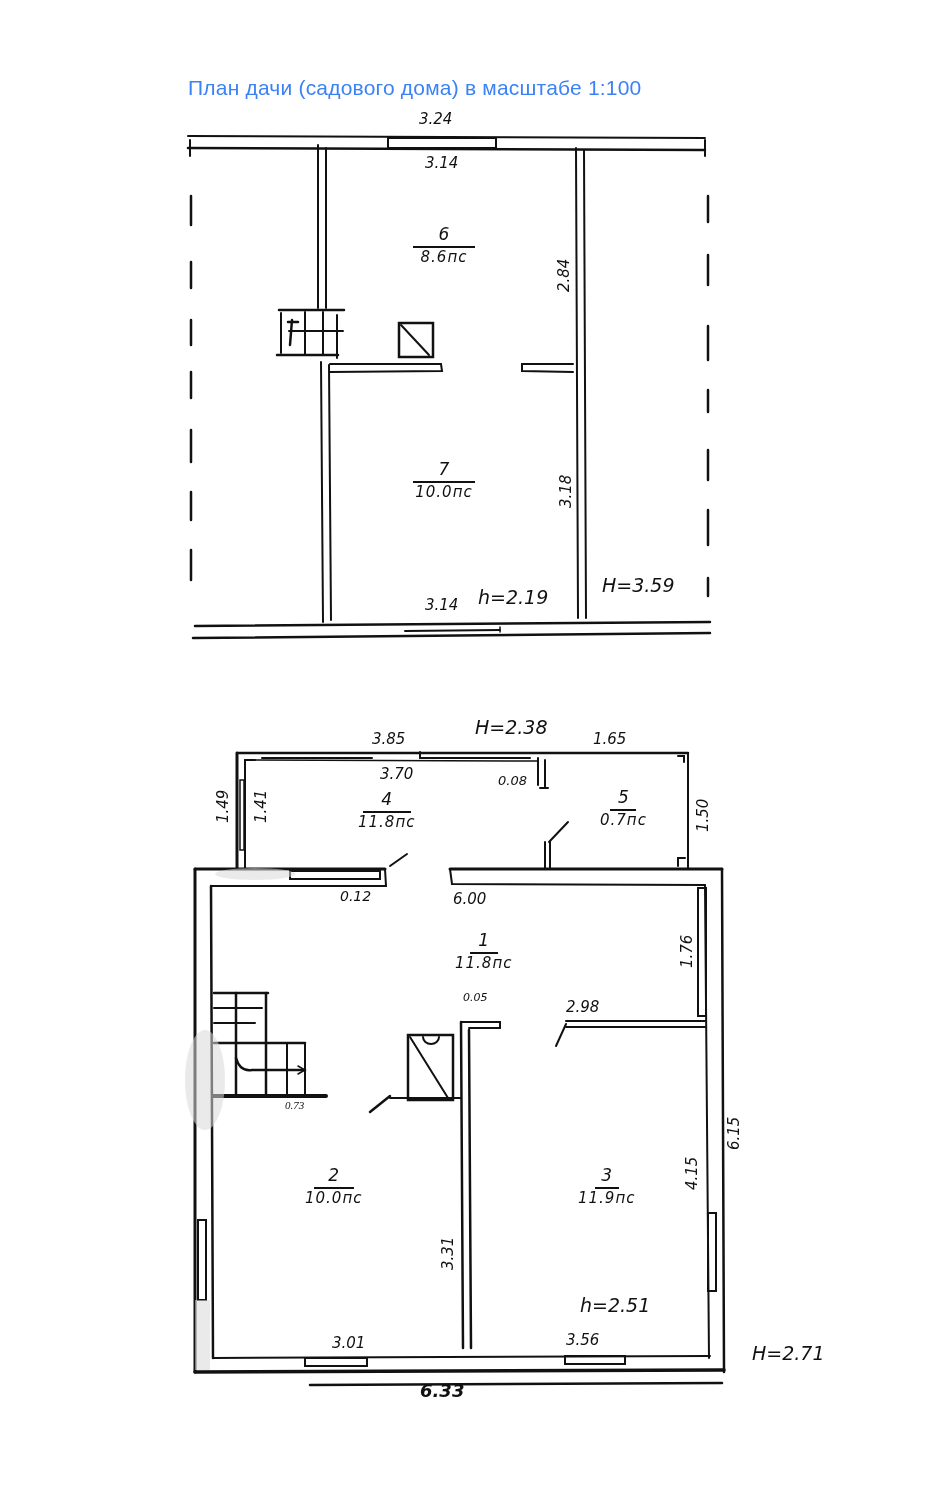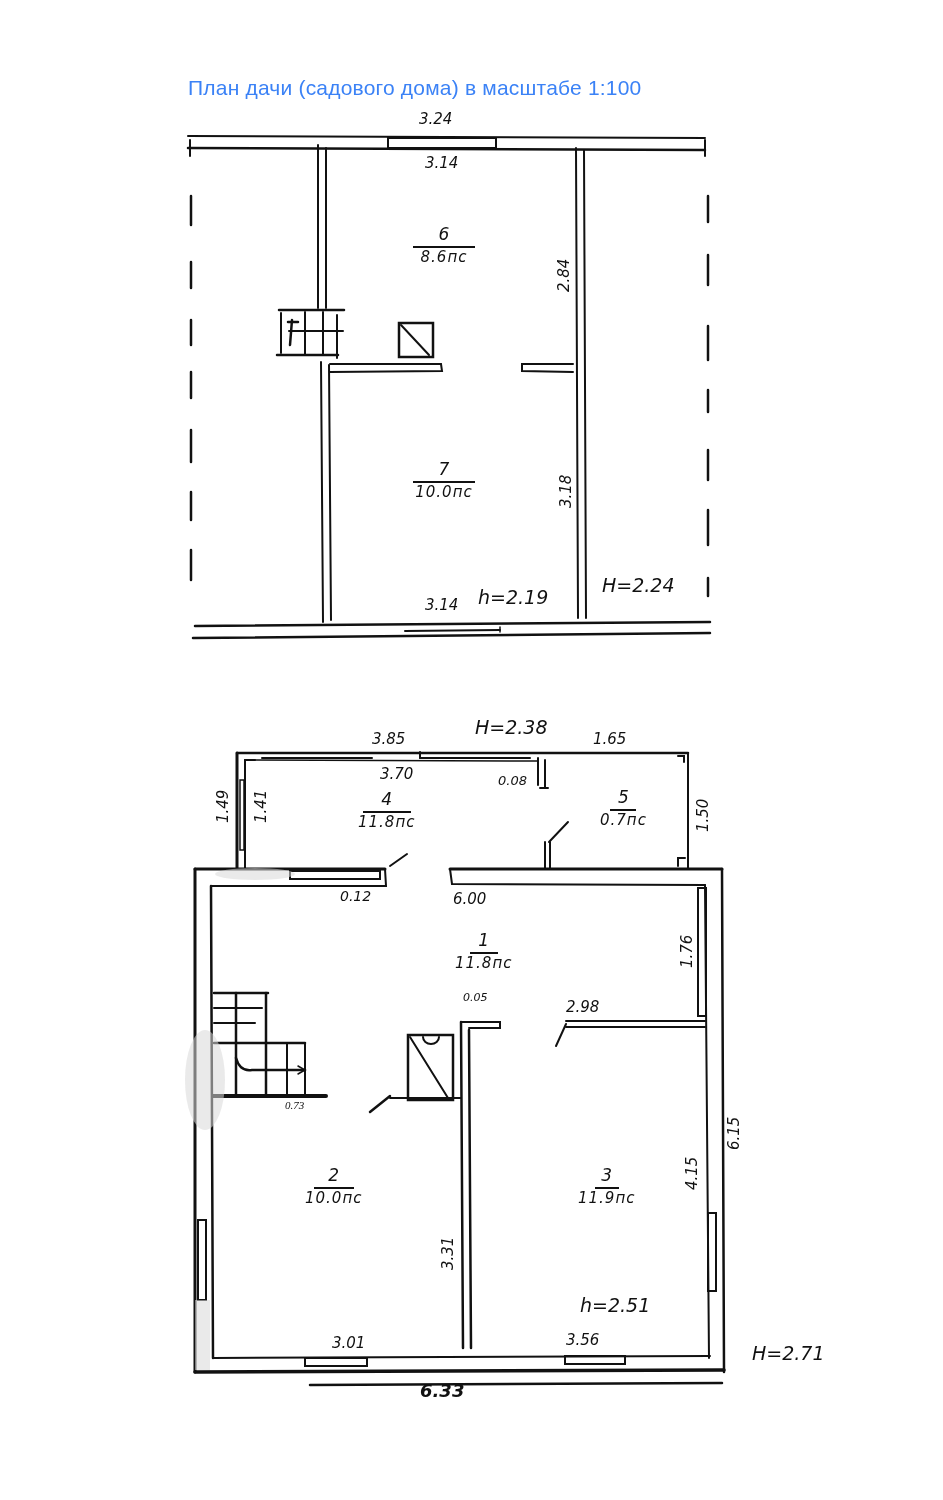--- a/index.html
+++ b/index.html
@@ -171,21 +171,21 @@
   <span class="num">6</span>
   <span class="area">8.6пс</span>
 </div>
 <div class="lbl rot" style="left:557px;top:292px;">2.84</div>
 <div class="room" style="left:413px;top:459px;">
   <span class="num">7</span>
   <span class="area">10.0пс</span>
 </div>
 <div class="lbl rot" style="left:559px;top:508px;">3.18</div>
 <div class="lbl big" style="left:478px;top:576px;margin-top:12px;">h=2.19</div>
-<div class="lbl big" style="left:602px;top:576px;">H=2.24</div>
+<div class="lbl big" style="left:602px;top:576px;">H=3.59</div>
 <div class="lbl" style="left:425px;top:598px;">3.14</div>
 
 <div class="lbl big" style="left:475px;top:718px;">H=2.38</div>
 <div class="lbl" style="left:372px;top:732px;">3.85</div>
 <div class="lbl" style="left:593px;top:732px;">1.65</div>
 <div class="lbl" style="left:380px;top:767px;">3.70</div>
 <div class="lbl" style="left:498px;top:774px;font-size:13px;">0.08</div>
 <div class="lbl rot" style="left:216px;top:823px;">1.49</div>
 <div class="lbl rot" style="left:254px;top:823px;">1.41</div>
 <div class="room" style="left:358px;top:789px;">

